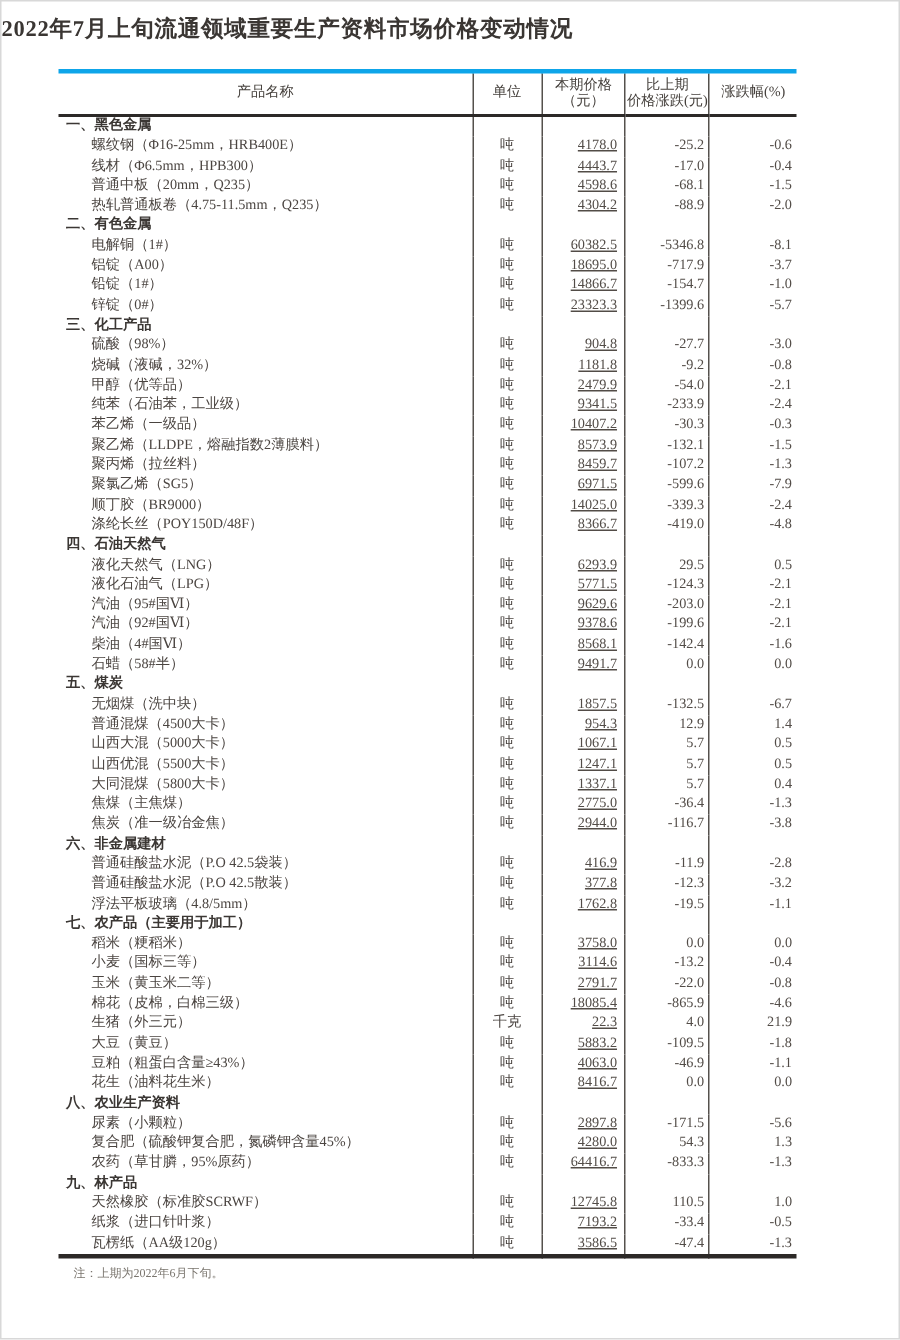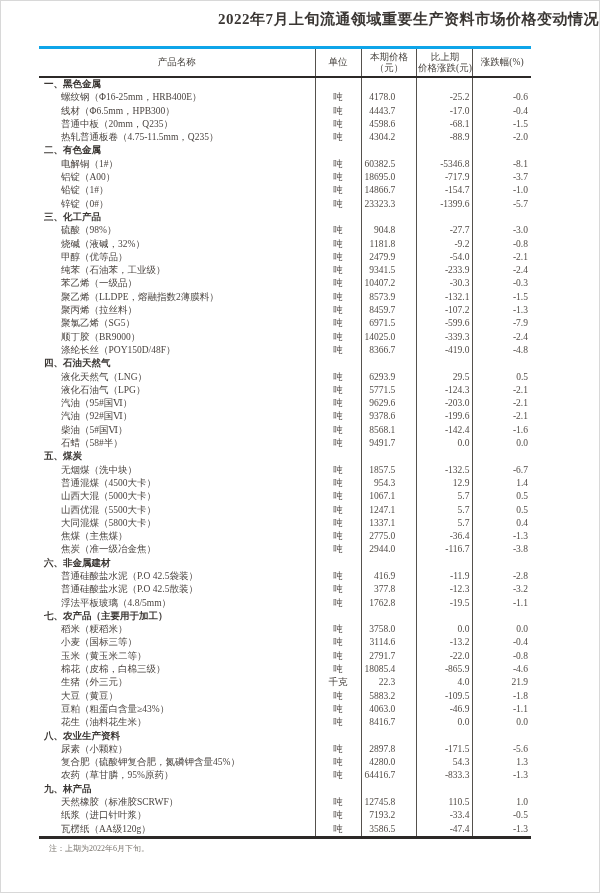--- a/index.html
+++ b/index.html
@@ -8,21 +8,21 @@
     height: 893px;
     background: #ffffff;
     border: 1px solid #d8d8d8;
     box-sizing: border-box;
     font-family: "Liberation Serif", "DejaVu Serif", serif;
     color: #4a4440;
     overflow: hidden;
   }
   .page-title {
     margin: 9px 0 0 0;
-    text-align: right;
+    text-align: left;
     font-size: 15px;
     font-weight: bold;
     color: #3a3633;
     letter-spacing: 0.5px;
   }
   table.price-table {
     border-collapse: collapse;
     table-layout: fixed;
     width: 492px;
     margin: 17px 0 0 38px;
@@ -49,21 +49,21 @@
   }
   td.vline { border-left: 1px solid #55514d; }
   td.name.section {
     font-weight: bold;
     color: #3b3734;
     padding-left: 5px;
   }
   td.name.product { padding-left: 22px; color: #4a4440; }
   td.unit { text-align: center; color: #4a4440; }
   td.num { text-align: right; padding-right: 3px; color: #524c47; }
-  td.num.price { padding-right: 21px; }
+  td.num.price { padding-right: 5px; text-decoration: underline; }
   .footnote {
     margin: 4px 0 0 48px;
     font-size: 8px;
     color: #7a756e;
   }
 </style>
 </head>
 <body>
 
 <h1 class="page-title">2022年7月上旬流通领域重要生产资料市场价格变动情况</h1>
@@ -268,21 +268,21 @@
         <td class="vline num pct">-2.1</td>
       </tr>
       <tr>
         <td class="name product">汽油（92#国Ⅵ）</td>
         <td class="vline unit">吨</td>
         <td class="vline num price">9378.6</td>
         <td class="vline num change">-199.6</td>
         <td class="vline num pct">-2.1</td>
       </tr>
       <tr>
-        <td class="name product">柴油（5#国Ⅵ）</td>
+        <td class="name product">柴油（4#国Ⅵ）</td>
         <td class="vline unit">吨</td>
         <td class="vline num price">8568.1</td>
         <td class="vline num change">-142.4</td>
         <td class="vline num pct">-1.6</td>
       </tr>
       <tr>
         <td class="name product">石蜡（58#半）</td>
         <td class="vline unit">吨</td>
         <td class="vline num price">9491.7</td>
         <td class="vline num change">0.0</td>

